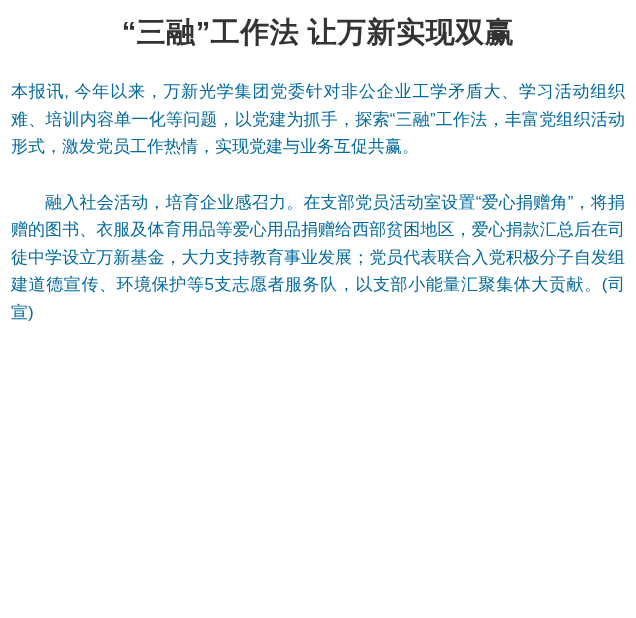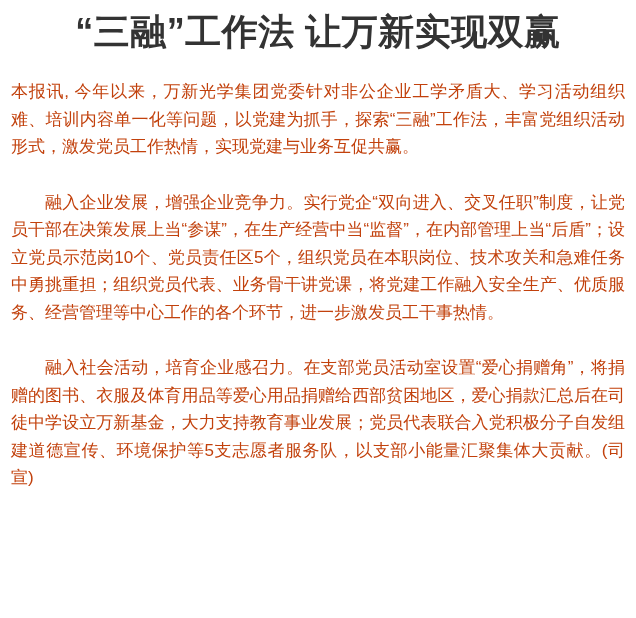--- a/index.html
+++ b/index.html
@@ -16,45 +16,44 @@
   }
   .article {
     width: 636px;
     height: 618px;
     padding: 0 11px;
     box-sizing: border-box;
     background: #ffffff;
   }
   .article-title {
     margin: 14px 0 10px 0;
-    font-size: 36px;
+    font-size: 29px;
     line-height: 36px;
     font-weight: bold;
     text-align: center;
     color: #333333;
     letter-spacing: 0.5px;
   }
   .article-paragraph {
     margin: 28px 0;
     font-size: 17px;
     line-height: 27.5px;
-    color: #c2410c;
+    color: #0369a1;
     text-align: justify;
     text-justify: inter-ideograph;
     word-break: break-all;
   }
   .article-paragraph.indented {
     text-indent: 2em;
   }
 </style>
 </head>
 <body>
 
 <div class="article">
   <h1 class="article-title">“三融”工作法 让万新实现双赢</h1>
 
   <p class="article-paragraph">本报讯, 今年以来，万新光学集团党委针对非公企业工学矛盾大、学习活动组织难、培训内容单一化等问题，以党建为抓手，探索“三融”工作法，丰富党组织活动形式，激发党员工作热情，实现党建与业务互促共赢。</p>
 
-  <p class="article-paragraph indented">融入企业发展，增强企业竞争力。实行党企“双向进入、交叉任职”制度，让党员干部在决策发展上当“参谋”，在生产经营中当“监督”，在内部管理上当“后盾”；设立党员示范岗10个、党员责任区5个，组织党员在本职岗位、技术攻关和急难任务中勇挑重担；组织党员代表、业务骨干讲党课，将党建工作融入安全生产、优质服务、经营管理等中心工作的各个环节，进一步激发员工干事热情。</p>
 
 
   <p class="article-paragraph indented">融入社会活动，培育企业感召力。在支部党员活动室设置“爱心捐赠角”，将捐赠的图书、衣服及体育用品等爱心用品捐赠给西部贫困地区，爱心捐款汇总后在司徒中学设立万新基金，大力支持教育事业发展；党员代表联合入党积极分子自发组建道德宣传、环境保护等5支志愿者服务队，以支部小能量汇聚集体大贡献。(司宣)</p>
 </div>
 
 </body></html>

